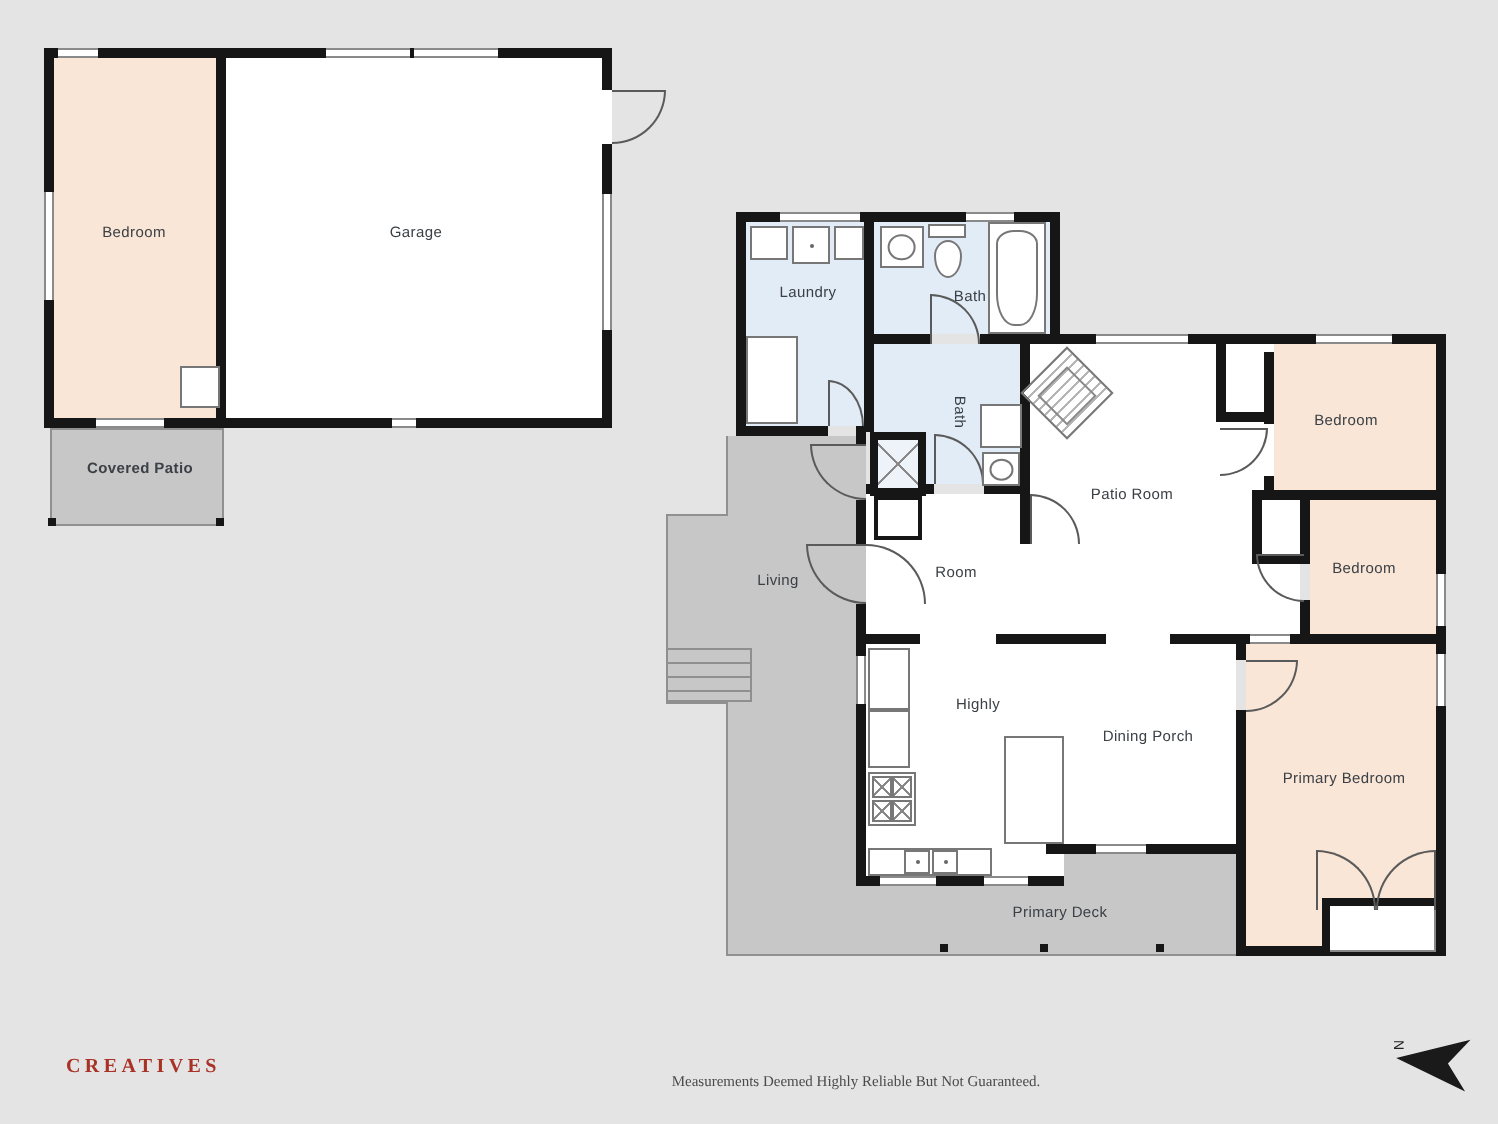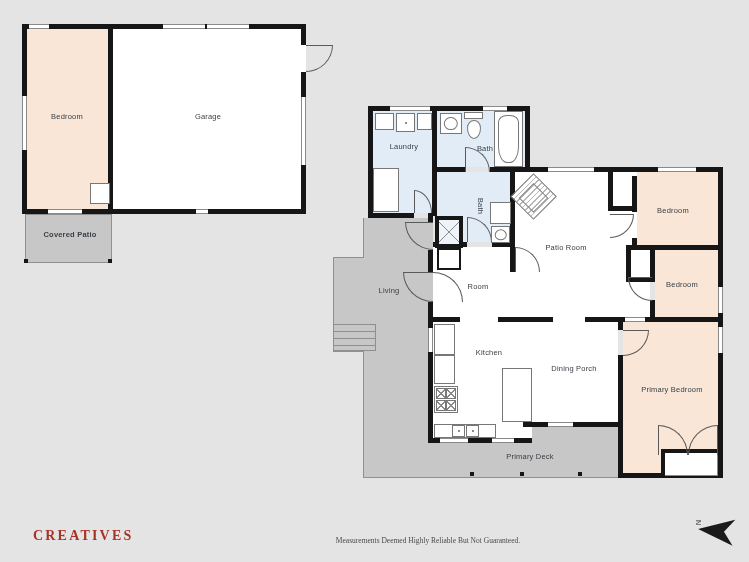--- a/index.html
+++ b/index.html
@@ -41,21 +41,21 @@
        linear-gradient(-45deg,transparent 48%,#8a8a8a 48%,#8a8a8a 52%,transparent 52%),#eef3fa;}
   .fireplace{position:absolute;border:1px solid #777;transform:rotate(45deg);
        background:repeating-linear-gradient(90deg,#fff 0 3px,#b5b5b5 3px 4px);}
   .fireplace::after{content:"";position:absolute;left:20%;top:20%;width:60%;height:60%;border:1px solid #888;}
   .stairs{position:absolute;background:repeating-linear-gradient(to bottom,var(--outdoor) 0 6px,#8f8f8f 6px 7px);
        border:1px solid #8f8f8f;}
   .tub-in{position:absolute;border:1px solid #777;border-radius:9px 9px 9px 9px/7px 7px 16px 16px;background:#fff;}
   .toilet-bowl{position:absolute;border:1px solid #777;border-radius:50%/42% 42% 58% 58%;background:#fff;}
   .logo-script{position:absolute;font-family:"DejaVu Serif",serif;font-style:italic;font-size:27px;
        color:#141414;letter-spacing:1px;}
-  .logo-sub{position:absolute;font-family:"Liberation Serif",serif;font-weight:bold;font-size:14px;
+  .logo-sub{position:absolute;font-family:"Liberation Serif",serif;font-weight:bold;font-size:10px;
        color:var(--accent);letter-spacing:2.2px;}
   .disclaimer{position:absolute;font-size:7.5px;color:#4a4a4a;transform:translate(-50%,0);white-space:nowrap;font-family:Liberation Serif, serif;}
   .north-n{position:absolute;font-size:7px;color:#222;transform:rotate(90deg);}
 </style>
 </head>
 <body>
 
 <div class="plan">
 
   <div class="room fill-out" style="left:25px;top:214px;width:87px;height:49px;border:1px solid #909090;"></div>
@@ -202,21 +202,21 @@
 
   <div class="lbl" style="left:67px;top:116px;">Bedroom</div>
   <div class="lbl" style="left:208px;top:116px;">Garage</div>
   <div class="lbl" style="left:70px;top:234px;font-weight:bold;">Covered Patio</div>
   <div class="lbl" style="left:404px;top:146px;">Laundry</div>
   <div class="lbl" style="left:485px;top:148px;">Bath</div>
   <div class="lbl lbl-v" style="left:480px;top:206px;">Bath</div>
   <div class="lbl" style="left:566px;top:247px;">Patio Room</div>
   <div class="lbl" style="left:478px;top:286px;">Room</div>
   <div class="lbl" style="left:389px;top:290px;">Living</div>
-  <div class="lbl" style="left:489px;top:352px;">Kitchen</div>
+  <div class="lbl" style="left:489px;top:352px;">Highly</div>
   <div class="lbl" style="left:574px;top:368px;">Dining Porch</div>
   <div class="lbl" style="left:673px;top:210px;">Bedroom</div>
   <div class="lbl" style="left:682px;top:284px;">Bedroom</div>
   <div class="lbl" style="left:672px;top:389px;">Primary Bedroom</div>
   <div class="lbl" style="left:530px;top:456px;">Primary Deck</div>
 
   <div class="logo-sub" style="left:33px;top:528px;">CREATIVES</div>
   <div class="disclaimer" style="left:428px;top:536px;">Measurements Deemed Highly Reliable But Not Guaranteed.</div>
 
   <svg width="40" height="30" viewBox="0 0 40 30" style="position:absolute;left:697px;top:516px;transform:rotate(6deg);">

